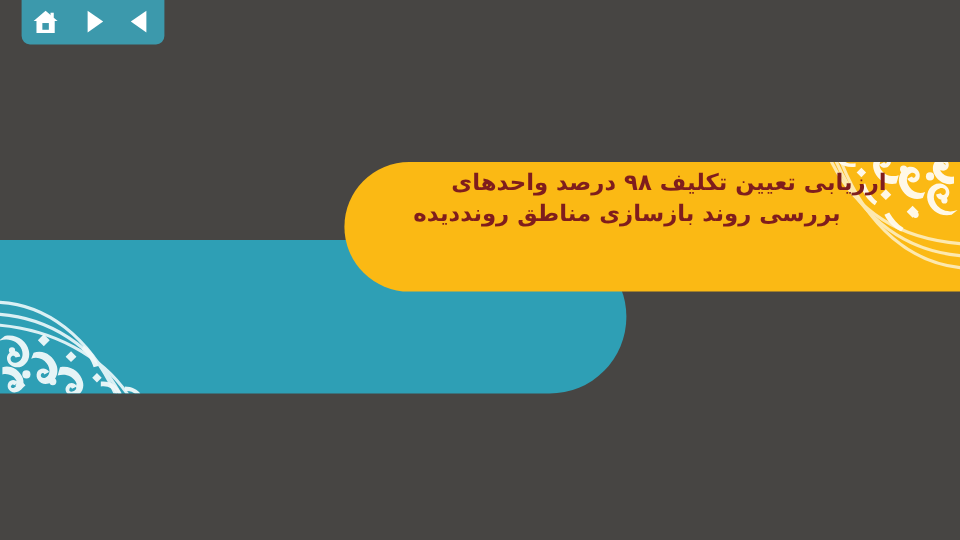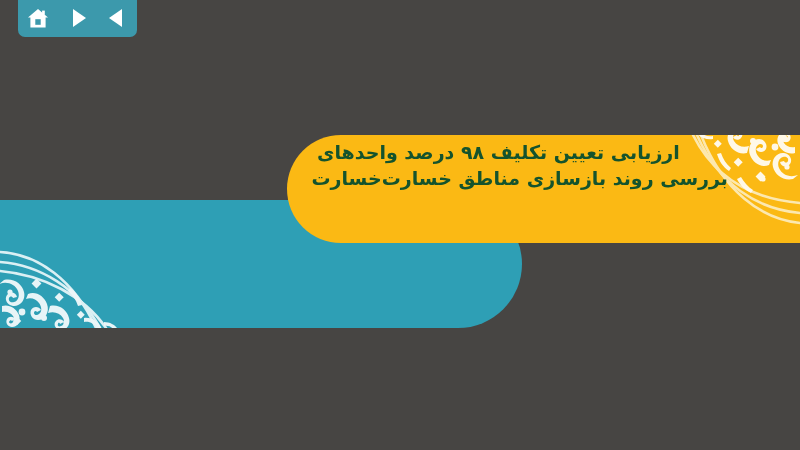--- a/index.html
+++ b/index.html
@@ -81,22 +81,22 @@
     width: 135px;
     height: 108px;
     opacity: 0.95;
     pointer-events: none;
   }
   #headline {
     position: absolute;
     right: 20px;
     top: 4px;
     left: 30px;
-    text-align: left;
-    color: #14532d;
+    text-align: center;
+    color: #7f1d1d;
     font-family: "DejaVu Sans", sans-serif;
     font-size: 19px;
     font-weight: 700;
     line-height: 1.38;
     direction: rtl;
     white-space: nowrap;
     letter-spacing: 0px;
   }
   #headline .hl-line {
     display: block;
@@ -190,18 +190,18 @@
         <rect x="116" y="0" width="6" height="6" transform="rotate(45 119 3)"></rect>
         <rect x="50" y="6" width="5.6" height="5.6" transform="rotate(45 52.8 8.8)"></rect>
         <path d="M48,4 c-8,1 -15,-2 -17,-8 l4,-1 c2,5 7,7 13,6 z"></path>
         <path d="M64,36 c-6,-4 -10,-10 -12,-17 l4,-1 c2,6 5,11 10,15 z"></path>
         <path d="M86,58 c-6,-3 -11,-8 -14,-14 l4,-2 c3,5 7,10 12,13 z"></path>
       </g>
     </svg>
 
     <div id="headline">
       <span class="hl-line l1">ارزیابی تعیین تکلیف ۹۸ درصد واحدهای</span>
-      <span class="hl-line l3">بررسی روند بازسازی مناطق خسارت‌خسارت</span>
+      <span class="hl-line l3">بررسی روند بازسازی مناطق روند‌دیده</span>
     </div>
 
   </div>
 
 </div>
 
 </body></html>

